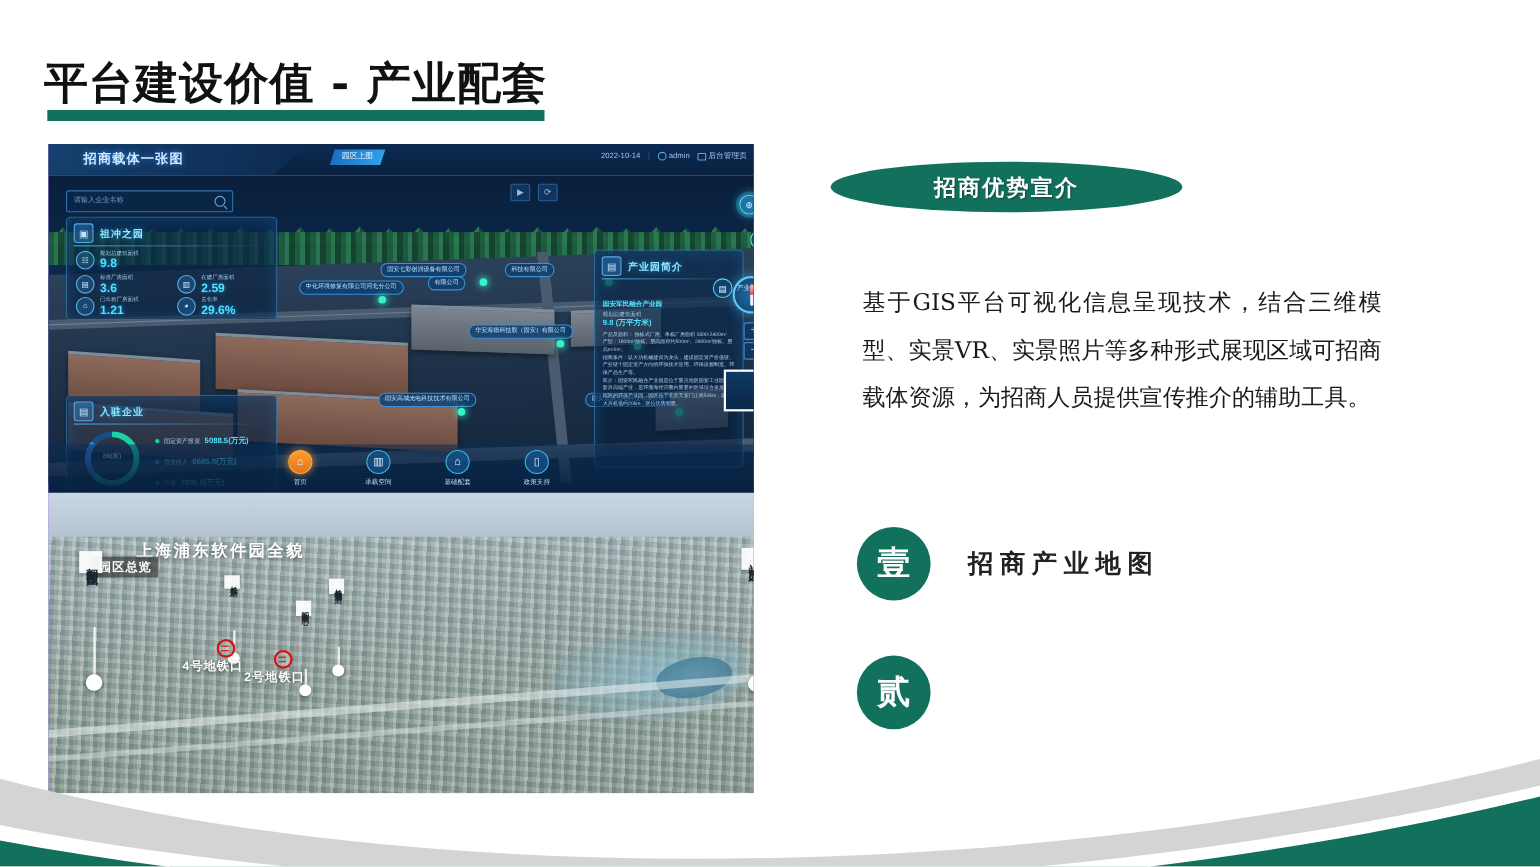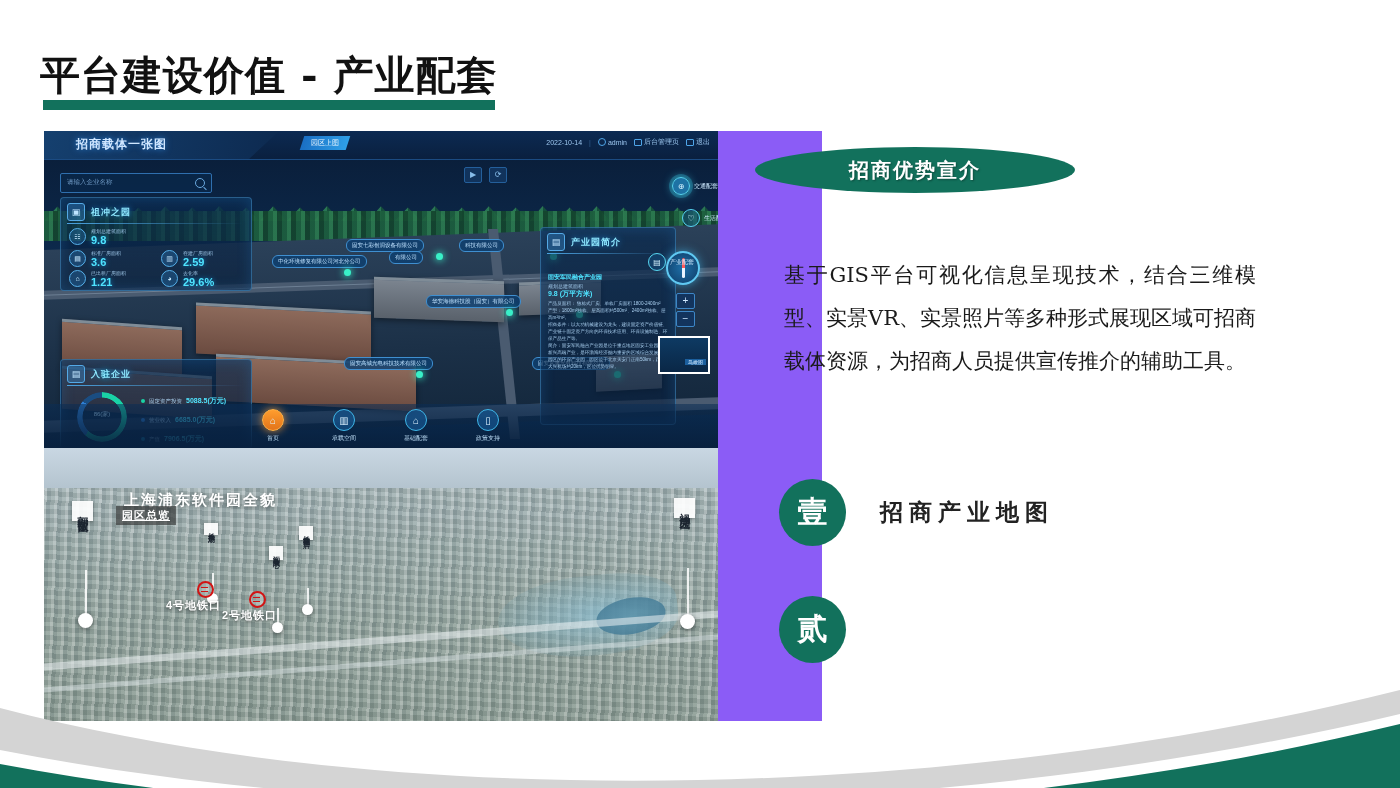--- a/index.html
+++ b/index.html
@@ -19,21 +19,21 @@
   #title-rule{
     position:absolute;left:43px;top:100px;width:452px;height:10px;
     background:#12715C;
   }
 
   
   .deco{position:absolute;left:0;bottom:0;width:1400px;height:120px;overflow:hidden;pointer-events:none;}
 
   
   #screenshot-frame{
-    position:absolute;left:44px;top:131px;width:778px;height:590px;
+    position:absolute;left:44px;top:131px;width:641px;height:590px;
     overflow:hidden;background:#8b5cf6;
   }
 
   
   #gis-app{
     position:absolute;left:0;top:0;width:674px;height:317px;
     background:
       radial-gradient(ellipse 420px 200px at 58% 78%, #0f3a5c 0%, rgba(7,23,46,0) 70%),
       linear-gradient(180deg,#07182f 0%,#0a2242 38%,#0b2a4d 62%,#0a2340 100%);
     overflow:hidden;
@@ -545,21 +545,21 @@
   <div id="aerial">
     <div class="haze"></div>
     <div class="city"></div>
     <div class="park"></div>
     <div class="lake"></div>
     <div class="hiway"></div>
     <div class="hiway2"></div>
 
     <div id="aerial-title">上海浦东软件园全貌</div>
 
-    <div class="photo-tag" style="left:72px;top:58px;text-decoration:underline;">园区总览</div>
+    <div class="photo-tag" style="left:40px;top:58px;">园区总览</div>
 
     <div class="pin-vert" style="left:28px;top:53px;">郭守敬园</div>
     <div class="pin-stem" style="left:41px;top:122px;height:45px;"></div>
     <div class="pin-ball" style="left:34px;top:165px;"></div>
 
     <div class="pin-vert" style="left:630px;top:50px;">祖冲之园</div>
     <div class="pin-stem" style="left:643px;top:120px;height:48px;"></div>
     <div class="pin-ball" style="left:636px;top:166px;"></div>
 
     <div class="pin-vert small" style="left:160px;top:75px;">长泰广场</div>

